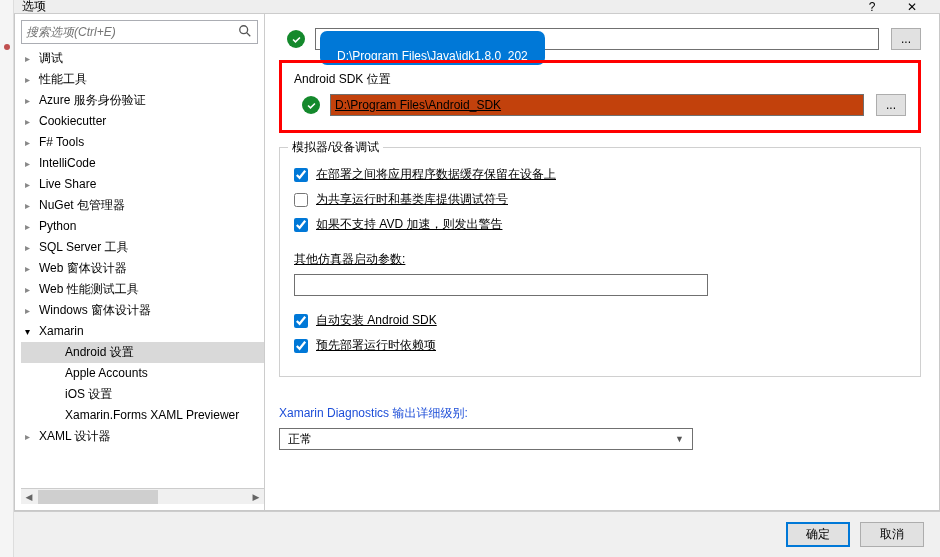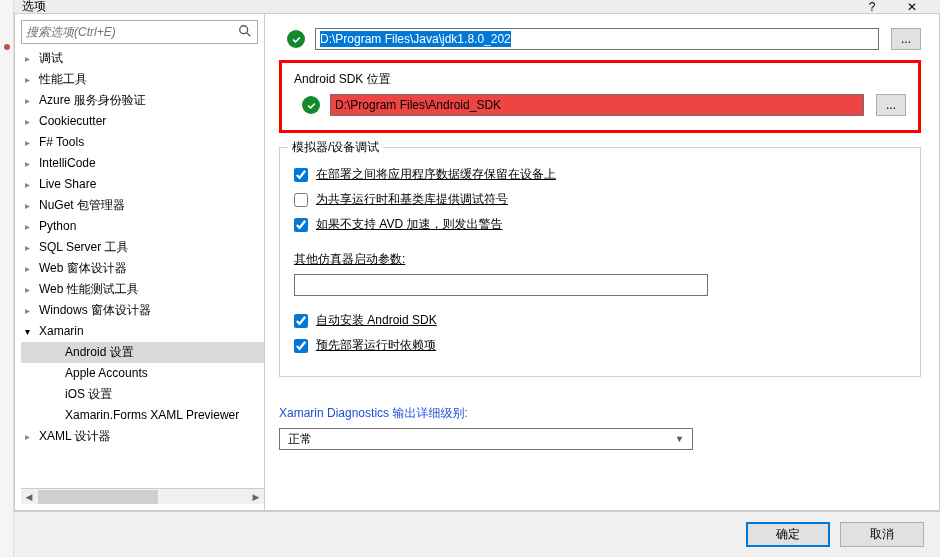--- a/index.html
+++ b/index.html
@@ -23,37 +23,37 @@
 .tree li.selected { background:#d9d9d9; }
 .sb-scroll { height:16px; border-top:1px solid #ccc; background:#f0f0f0; display:flex; }
 .sb-scroll .thumb { height:14px; width:120px; background:#cfcfcf; margin:1px; }
 .sb-scroll .track { flex:1; }
 .sb-scroll .btn { width:16px; height:16px; display:flex; align-items:center; justify-content:center; color:#666; font-size:9px; }
 .main { flex:1; padding: 8px 18px 8px 14px; display:flex; flex-direction:column; overflow:hidden; }
 .field-row { display:flex; align-items:center; margin:6px 0; }
 .status-ok { width:18px; height:18px; border-radius:50%; background:#14892c; display:flex; align-items:center; justify-content:center; margin-right:10px; margin-left:8px; flex-shrink:0;}
 .status-ok svg { width:11px; height:11px; }
 .path-input { flex:1; height:22px; border:1px solid #707070; padding:2px 4px; color:#fff; background:#fff; }
-.path-input.sel { background:#ef4444; color:#000; }
+.path-input.sel { background:#c2410c; color:#000;text-decoration:underline; }
 .path-input.highlighted-text { color:#000; }
-.path-input .hl { background:#0078d7; color:#fff; padding:0; display:inline-block; height:16px; line-height:16px; }
+.path-input .hl { background:#0078d7; color:#fff; padding:17px; display:inline-block; height:16px; line-height:16px;border-radius:7px; }
 .browse-btn { width:30px; height:22px; margin-left:12px; border:1px solid #adadad; background:#e1e1e1; display:flex; align-items:center; justify-content:center; }
 .fieldset { border:1px solid #d0d0d0; margin:14px 0 8px 0; padding:10px 14px 14px 14px; position:relative;text-decoration:underline; }
 .fieldset .legend { position:absolute; top:-9px; left:8px; background:#fff; padding:0 4px; color:#000; }
 .highlight-box { border:3px solid #f00; padding:8px 12px 12px 12px; margin:4px 0 0 0; }
 .highlight-box .legend2 { color:#000; margin-bottom:6px; }
 .check-row { display:flex; align-items:center; margin:8px 0; }
 .check-row input[type=checkbox]{ width:14px; height:14px; margin-right:8px; accent-color:#0078d7;}
 .sub-label { margin:18px 0 6px 0; color:#000; }
 .text-field { width:100%; max-width:414px; height:22px; border:1px solid #707070; padding:2px 4px; }
 .diag-label { margin:20px 0 6px 0; color:#1d4ed8; }
 .dropdown { border:1px solid #707070; height:22px; display:flex; align-items:center; padding:0 8px; justify-content:space-between; max-width:414px; }
 .dropdown .dd-arrow { font-size:9px; color:#555; }
 .footer { border-top:1px solid #ccc; height:46px; display:flex; align-items:center; justify-content:flex-end; padding:0 16px; gap:10px; background:#f0f0f0; }
-.footer .btn { width:84px; height:25px; border:1px solid #adadad; background:#e1e1e1; display:flex; align-items:center; justify-content:center; }
+.footer .btn { width:64px; height:25px; border:1px solid #adadad; background:#e1e1e1; display:flex; align-items:center; justify-content:center; }
 .footer .btn.primary { border:2px solid #0078d7; }
 .leftgutter { width:14px; background:#f5f5f5; border-right:1px solid #ddd; display:flex; flex-direction:column; }
 .leftgutter .dot { width:6px; height:6px; border-radius:50%; background:#c05050; margin:44px auto 0; }
 .outer { display:flex; flex:1; overflow:hidden; }
 .win { display:flex; flex-direction:column; flex:1; }
 </style>
 </head>
 <body>
 
 <div class="outer">

